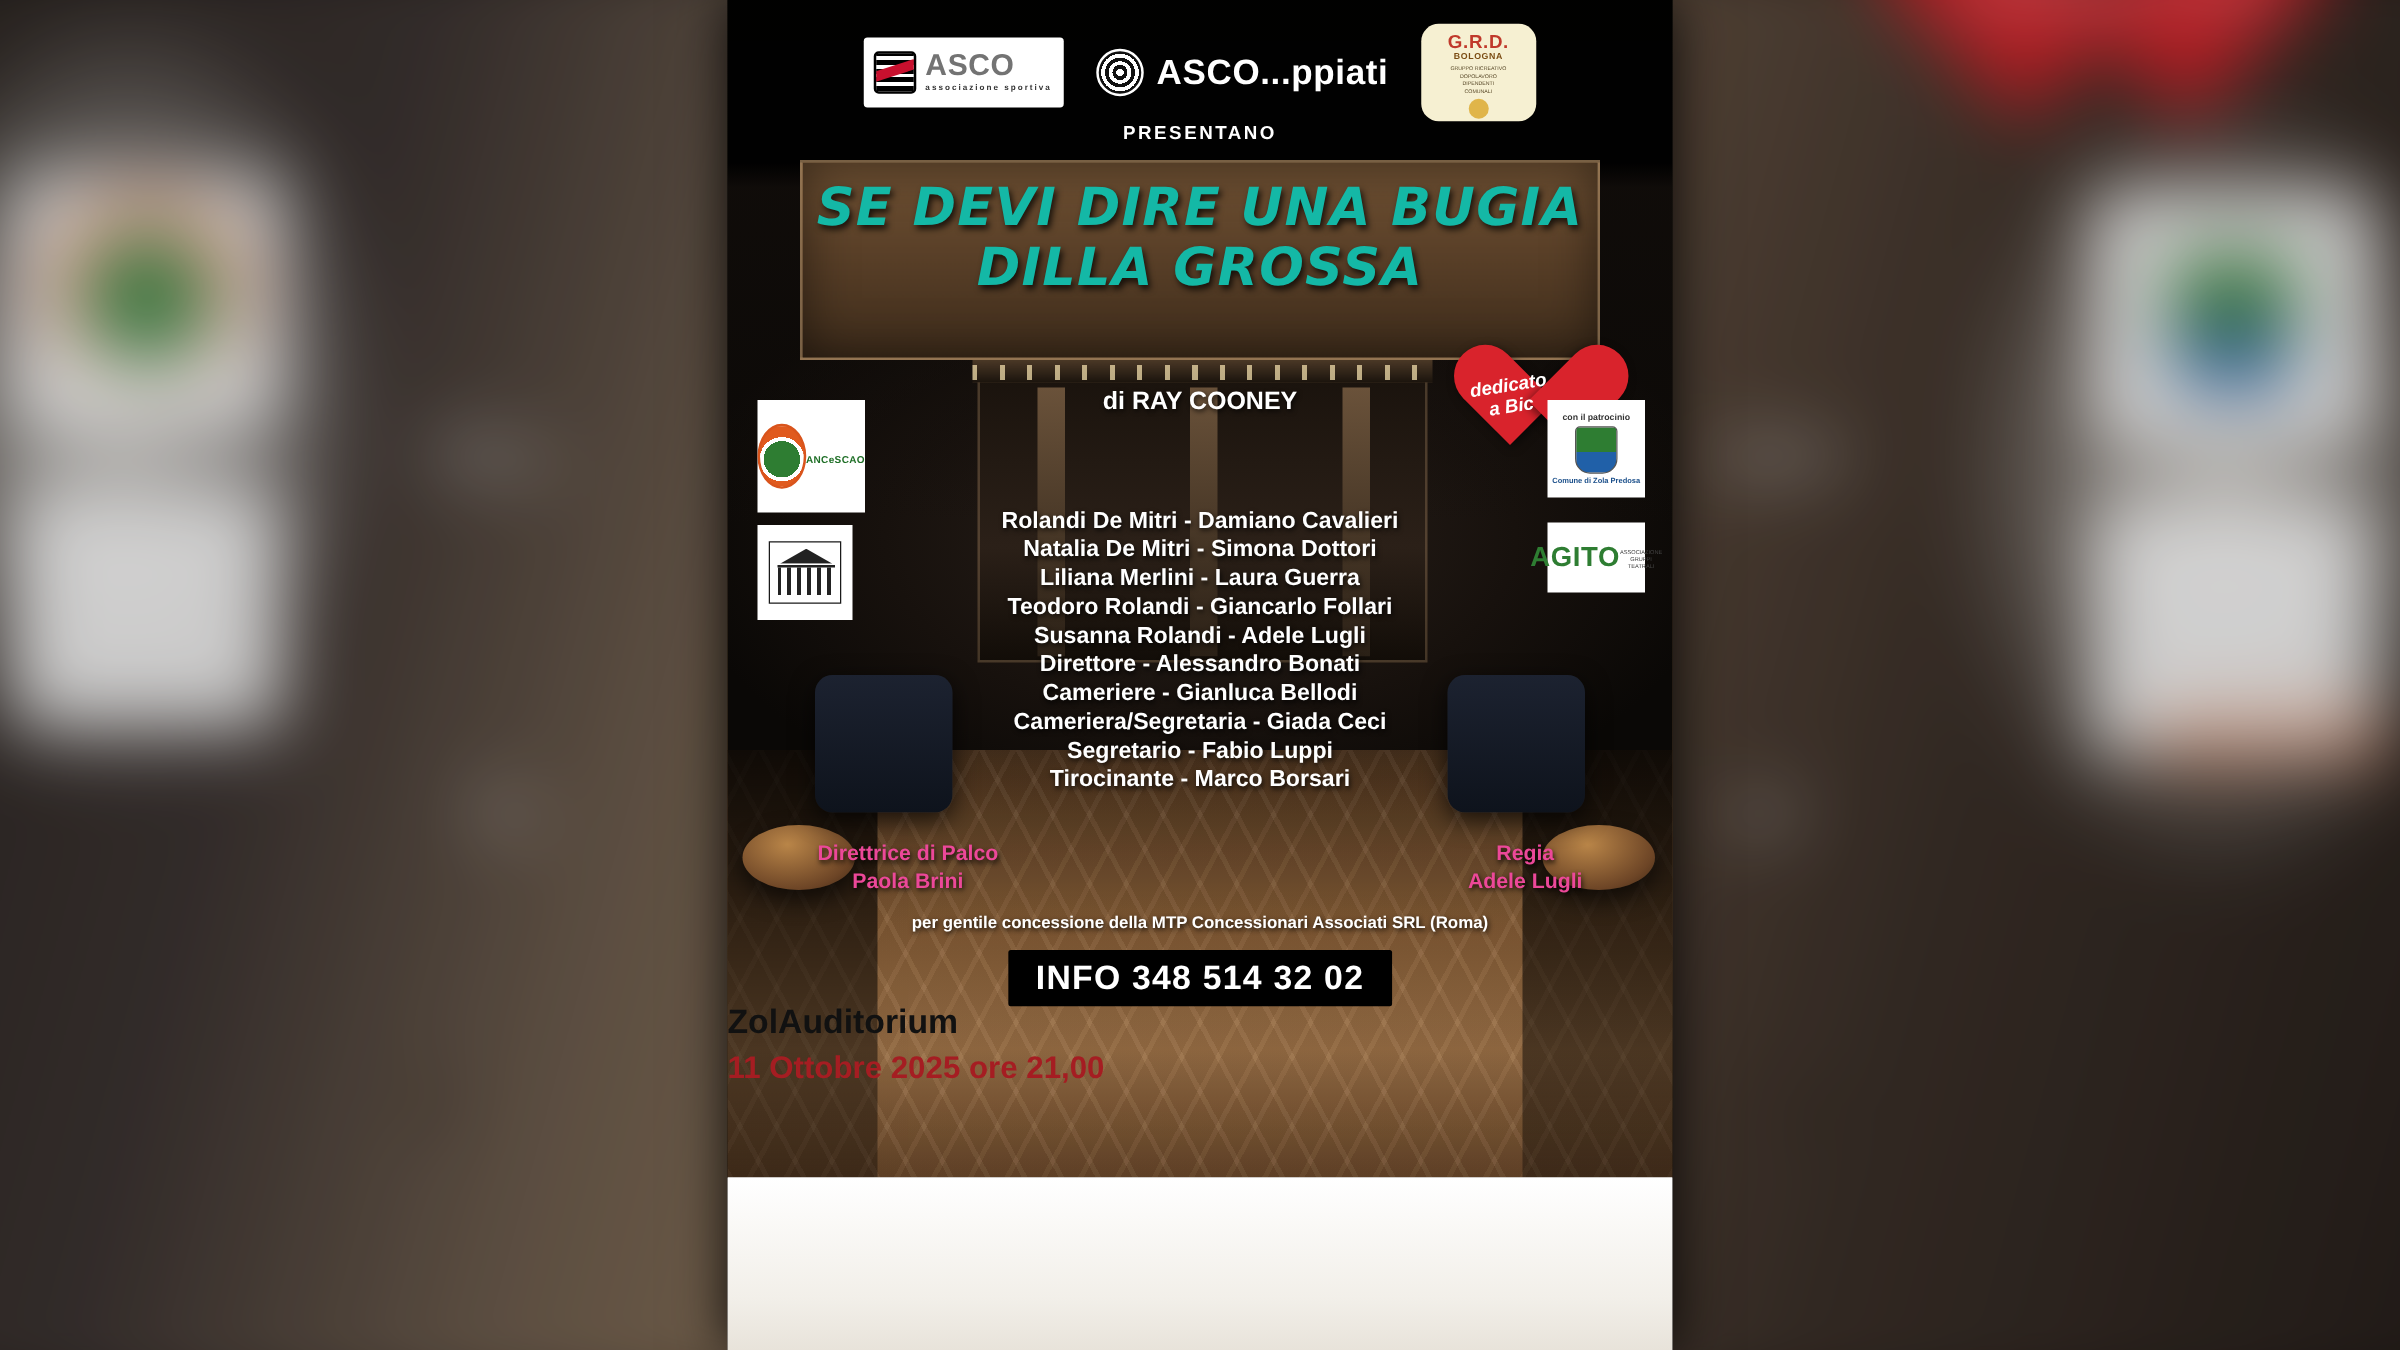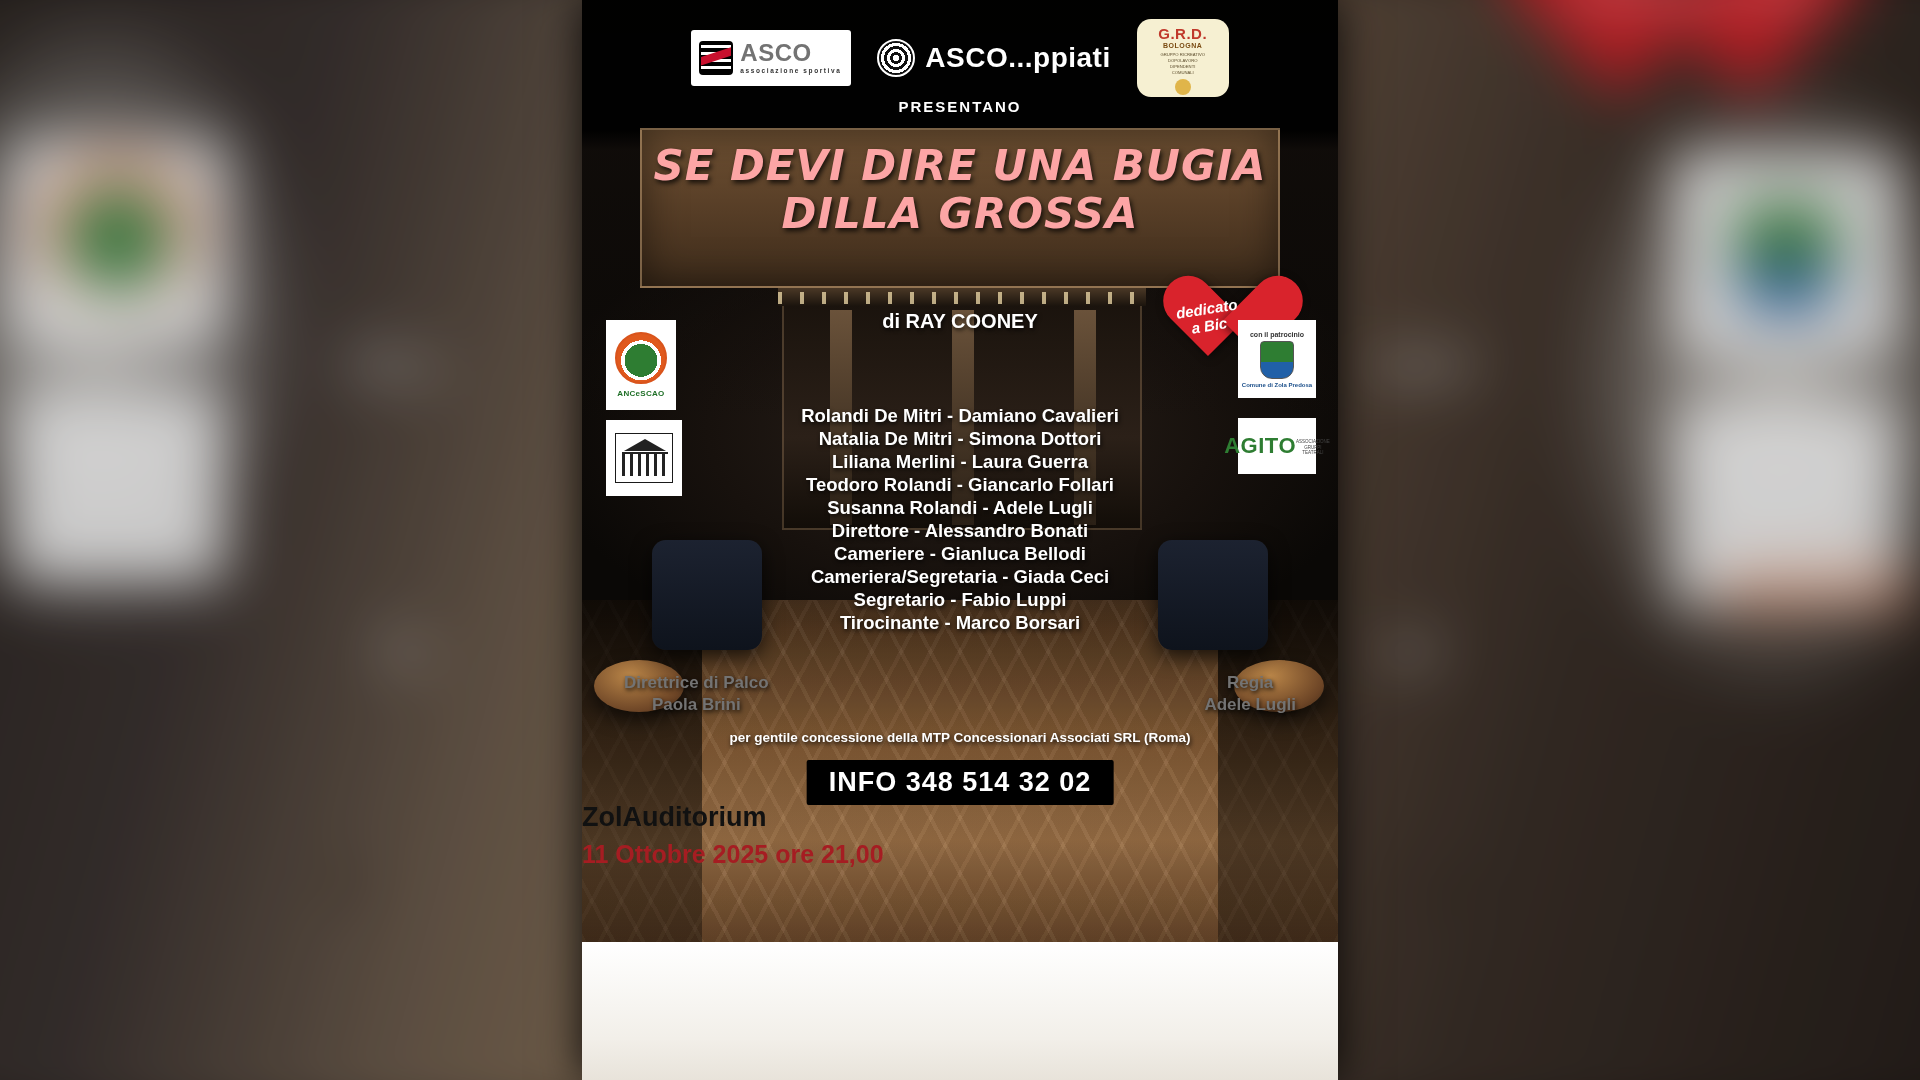--- a/index.html
+++ b/index.html
@@ -174,21 +174,21 @@
   }
 
   .title-panel {
     position: absolute; left: 58px; top: 128px; width: 640px; height: 160px;
     background: linear-gradient(180deg, #6f5133 0%, #5a4028 45%, #3e2c1b 100%);
     border: 2px solid rgba(190,160,120,0.45);
     box-shadow: inset 0 0 40px rgba(0,0,0,0.5);
   }
   .title-text {
     position: absolute; left: 0; top: 142px; width: 100%;
-    text-align: center; color: #fca5a5;
+    text-align: center; color: #14b8a6;
     font-family: "DejaVu Sans", sans-serif;
     font-weight: 700; font-style: italic;
     font-size: 42px; line-height: 1.14;
     letter-spacing: 1px;
     text-shadow: 2px 3px 5px rgba(0,0,0,0.75);
   }
   .title-text .l2 { display: block; }
   .author {
     position: absolute; left: 0; top: 310px; width: 100%;
     text-align: center; color: #fff; font-size: 20px; font-weight: 700;
@@ -206,21 +206,21 @@
   .heart-shape:before { left: 48px; transform: rotate(-45deg); transform-origin: 0 100%; }
   .heart-shape:after  { left: 48px; transform: rotate(45deg);  transform-origin: 100% 100%; }
   .heart-label {
     position: absolute; left: 0; top: 22px; width: 100%; text-align: center;
     color: #fff; font-style: italic; font-weight: 700; font-size: 15px; line-height: 1.15;
     transform: rotate(-9deg);
   }
 
   
   .logo-box { position: absolute; background: #fff; display: flex; align-items: center; justify-content: center; }
-  .ancescao { left: 24px; top: 320px; width: 70px; height: 90px; flex-direction: column; }
+  .ancescao { left: 24px; top: 320px; width: 86px; height: 90px; flex-direction: row; }
   .anc-circle {
     width: 52px; height: 52px; border-radius: 50%;
     background: radial-gradient(circle at 50% 55%, #2e7d32 0 46%, #fff 46% 56%, #e05a1e 56% 100%);
     border: 2px solid #d9541c;
   }
   .anc-label { font-size: 8px; font-weight: 800; color: #1f6f27; margin-top: 5px; letter-spacing: 0.3px; }
 
   .centrosociale { left: 24px; top: 420px; width: 76px; height: 76px; }
   .cs-inner {
     width: 58px; height: 50px; border: 1.5px solid #1a1a1a; position: relative; background: #fff;
@@ -254,22 +254,22 @@
   .cast {
     position: absolute; left: 0; top: 404px; width: 100%;
     text-align: center; color: #fff;
     font-size: 18.5px; font-weight: 700; line-height: 1.245;
     text-shadow: 1px 2px 4px rgba(0,0,0,0.85);
   }
   .cast div { white-space: nowrap; }
 
   .credits {
     position: absolute; left: 0; top: 672px; width: 100%;
-    display: flex; justify-content: space-between; padding: 0 42px;
-    color: #737373; font-size: 17px; font-weight: 700; line-height: 1.3;
+    display: flex; justify-content: space-between; padding: 0 72px;
+    color: #ec4899; font-size: 17px; font-weight: 700; line-height: 1.3;
     text-shadow: 1px 2px 4px rgba(0,0,0,0.85);
   }
   .credits .col { text-align: center; }
   .concession {
     position: absolute; left: 0; top: 730px; width: 100%; text-align: center;
     color: #fff; font-size: 13.5px; font-weight: 700;
     text-shadow: 1px 2px 4px rgba(0,0,0,0.85);
   }
 
   

